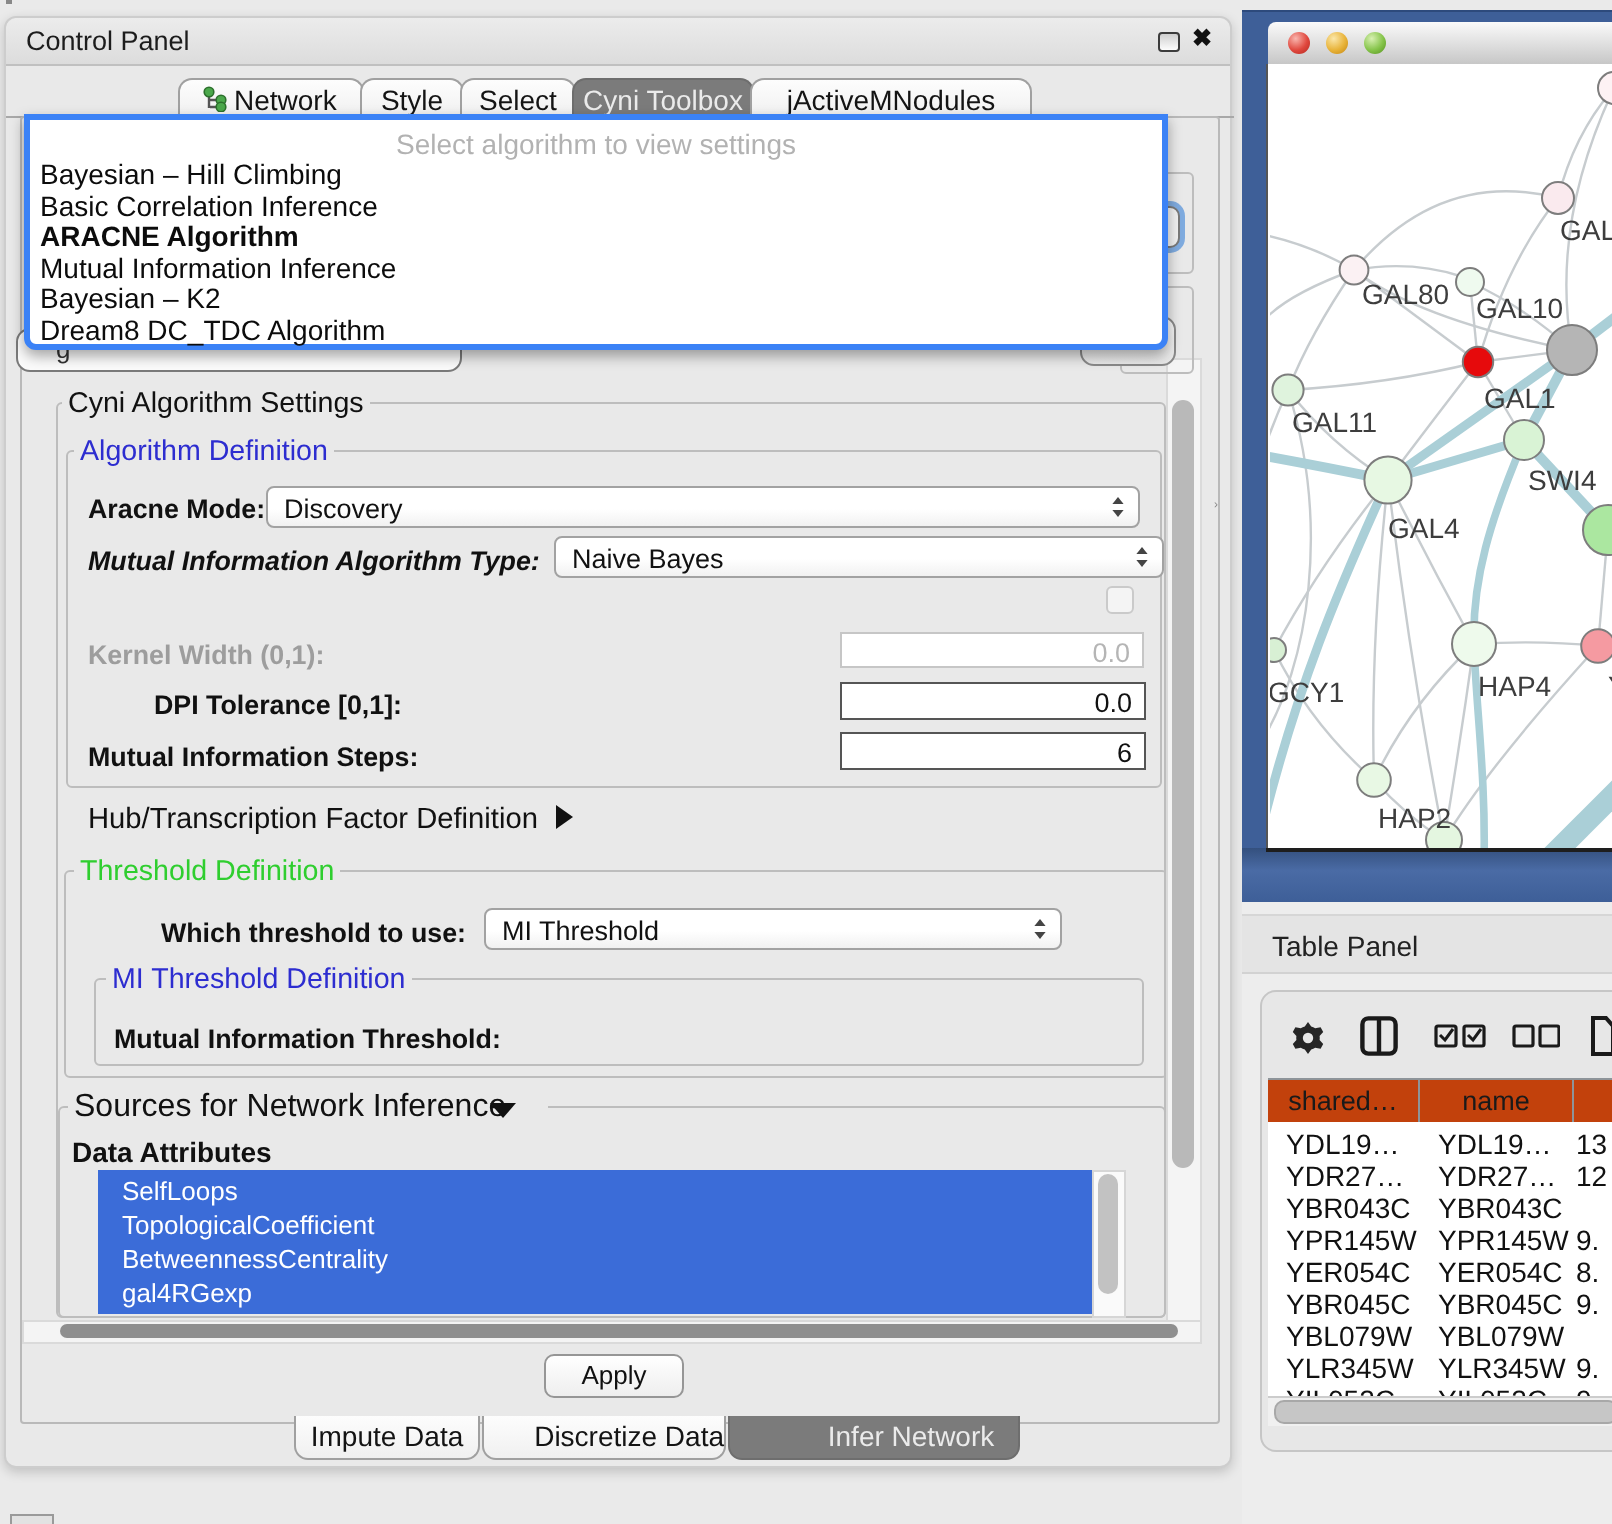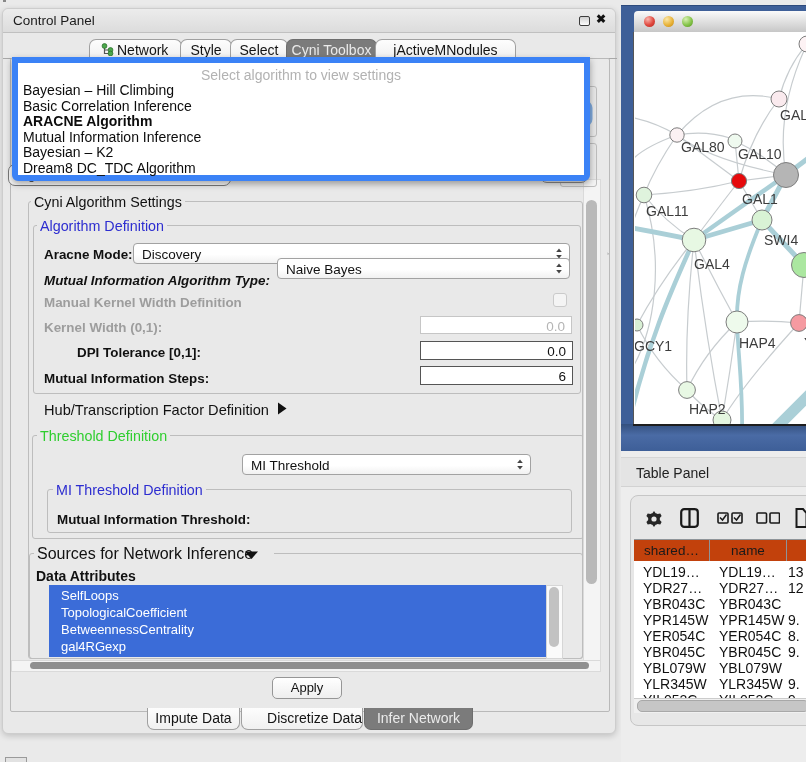--- a/index.html
+++ b/index.html
@@ -62,29 +62,28 @@
   <div class="abs lbl b" style="left:41px;top:238px;">Aracne Mode:</div>
   <div class="combo" style="left:130px;top:234px;width:435px;height:19px;">
       <span class="tx">Discovery</span>
     <svg class="abs" style="right:6px;top:4px;" width="8" height="11" viewBox="0 0 8 11">
         <path d="M4 0.5 L6.8 4 L1.2 4 Z" fill="#444"></path>
         <path d="M4 10.5 L6.8 7 L1.2 7 Z" fill="#444"></path>
       </svg>
     </div>
 
   <div class="abs lbl b" style="left:41px;top:264px;font-style:italic;">Mutual Information Algorithm Type:</div>
-  <div class="combo" style="left:274px;top:249px;width:291px;height:19px;">
+  <div class="combo" style="left:274px;top:259px;width:291px;height:19px;padding-left:12px;">
       <span class="tx">Naive Bayes</span>
     <svg class="abs" style="right:6px;top:4px;" width="8" height="11" viewBox="0 0 8 11">
         <path d="M4 0.5 L6.8 4 L1.2 4 Z" fill="#444"></path>
         <path d="M4 10.5 L6.8 7 L1.2 7 Z" fill="#444"></path>
       </svg>
     </div>
 
-  <div class="abs lbl b dis" style="left:41px;top:286px;">Manual Kernel Width Definition</div>
   <div class="abs" style="left:550px;top:284px;width:12px;height:12px;background:#f4f4f4;border:1px solid #cacaca;border-radius:3px;"></div>
 
   <div class="abs lbl b dis" style="left:41px;top:311px;">Kernel Width (0,1):</div>
   <div class="tfield" style="left:417px;top:307px;width:150px;height:16px;border-color:#c6c6c6;">
       <span style="color:#b5b5b5;">0.0</span>
     </div>
 
   <div class="abs lbl b" style="left:41px;top:336px;padding-left:33px;">DPI Tolerance [0,1]:</div>
   <div class="tfield" style="left:417px;top:332px;width:151px;height:17px;">
       <span>0.0</span>
@@ -96,20 +95,21 @@
     </div>
 
   <div class="abs" style="left:41px;top:393px;font-size:14.6px;color:#111;">Hub/Transcription Factor Definition</div>
   <svg class="abs" style="left:273px;top:392px;" width="12" height="15" viewBox="0 0 12 15">
       <path d="M2 1.5 L10.5 7.5 L2 13.5 Z" fill="#111"></path>
     </svg>
 
   <div class="gbox" style="left:29px;top:426px;width:550px;height:102px;"></div>
   <div class="gtitle" style="left:34px;top:420px;color:#2fce2f;">Threshold Definition</div>
 
+  <div class="abs lbl b" style="left:40px;top:450px;width:190px;text-align:right;">Which threshold to use:</div>
   <div class="combo" style="left:239px;top:445px;width:287px;height:19px;">
       <span class="tx">MI Threshold</span>
     <svg class="abs" style="right:6px;top:4px;" width="8" height="11" viewBox="0 0 8 11">
         <path d="M4 0.5 L6.8 4 L1.2 4 Z" fill="#444"></path>
         <path d="M4 10.5 L6.8 7 L1.2 7 Z" fill="#444"></path>
       </svg>
     </div>
 
   <div class="gbox" style="left:44px;top:480px;width:523px;height:42px;"></div>
   <div class="gtitle" style="left:50px;top:474px;color:#2d2dd0;">MI Threshold Definition</div>
@@ -136,33 +136,33 @@
   <div class="abs" style="left:27px;top:653px;width:559px;height:7px;background:#8f8f8f;border-radius:3.5px;"></div>
 
   <div class="abs" style="left:269px;top:668px;width:68px;height:20px;background:linear-gradient(#ffffff,#eeeeee);border:1px solid #969696;border-radius:5px;text-align:center;font-size:13px;color:#111;line-height:19px;">Apply</div>
 
   <div class="abs" style="left:144px;top:699px;width:91px;height:21px;background:linear-gradient(#fdfdfd,#f0f0f0);border:1px solid #a0a0a0;border-top:none;border-radius:0 0 7px 7px;text-align:center;font-size:14px;color:#141414;">
       <div style="margin-top:2px;">Impute Data</div>
     </div>
   <div class="abs" style="left:238px;top:699px;width:120px;height:21px;background:linear-gradient(#fdfdfd,#f0f0f0);border:1px solid #a0a0a0;border-top:none;border-radius:0 0 7px 7px;text-align:right;font-size:14px;color:#141414;">
       <div style="margin-top:2px;">Discretize Data</div>
     </div>
-  <div class="abs" style="left:361px;top:699px;width:107px;height:21px;background:#7b7b7b;border:1px solid #6e6e6e;border-top:none;border-radius:0 0 7px 7px;text-align:center;font-size:14px;color:#ebebeb;">
+  <div class="abs" style="left:361px;top:699px;width:107px;height:21px;background:#7b7b7b;border:1px solid #6e6e6e;border-top:none;border-radius:0 0 7px 7px;text-align:center;font-size:14px;color:#ebebeb;padding-left:37px;">
       <div style="margin-top:2px;">Infer Network</div>
     </div>
 </div>
 
 <div class="abs" style="left:560px;top:86px;width:35px;height:49px;border:1px solid #bdbdbd;border-radius:3px;z-index:5;"></div>
 <div class="abs" style="left:560px;top:103px;width:28px;height:19px;background:#f2f2f2;border:1.5px solid #7a7a7a;border-radius:5px;box-shadow:0 0 0 2.5px rgba(100,155,220,0.8);z-index:6;"></div>
 <div class="abs" style="left:560px;top:143px;width:35px;height:42px;border:1px solid #bdbdbd;border-radius:3px;z-index:5;"></div>
 <div class="abs" style="left:540px;top:158px;width:46px;height:23px;background:linear-gradient(#f8f8f8,#e8e8e8);border:1.5px solid #8a8a8a;border-radius:7px;z-index:6;"></div>
 <div class="abs" style="left:8px;top:164px;width:221px;height:20px;background:#fbfbfb;border:1.5px solid #7a7a7a;border-radius:7px;z-index:6;"></div>
 <div class="abs" style="left:28px;top:167px;font-size:13px;color:#333;z-index:7;">g</div>
 
-<div class="abs" style="left:12px;top:57px;width:566px;height:112px;background:#ffffff;border:6px solid #3b82f6;border-radius:0 0 6px 6px;box-shadow:0 3px 7px rgba(0,0,0,0.35);z-index:50;">
+<div class="abs" style="left:12px;top:57px;width:566px;height:112px;background:#ffffff;border:3px solid #3b82f6;border-radius:0 0 6px 6px;box-shadow:0 3px 7px rgba(0,0,0,0.35);z-index:50;">
   <div class="abs" style="left:0;top:4px;width:100%;text-align:center;font-size:14px;color:#b2b2b2;">Select algorithm to view settings</div>
   <div class="abs" style="left:5px;top:20px;font-size:14px;color:#0c0c0c;line-height:15.6px;">Bayesian – Hill Climbing<br>Basic Correlation Inference<br><b>ARACNE Algorithm</b><br>Mutual Information Inference<br>Bayesian – K2<br>Dream8 DC_TDC Algorithm</div>
 </div>
 
 <div class="abs" style="left:621px;top:5px;width:211px;height:446px;background:#3e5f98;border-top:1px solid #2d4a7c;">
   <div class="abs" style="left:0;top:418px;width:185px;height:28px;background:linear-gradient(#34507e,#4a6ba5 40%,#3d5e97);"></div>
 
   <div class="abs" style="left:13px;top:5px;width:172px;height:21px;background:linear-gradient(#fafafa,#c7c7c7);border-radius:4px 0 0 0;border-bottom:1px solid #8f8f8f;">
     <div class="abs" style="left:9.5px;top:4.5px;width:11px;height:11px;border-radius:50%;background:radial-gradient(circle at 35% 30%,#f9b6ae,#e0483e 55%,#b2271f);"></div>
     <div class="abs" style="left:28.5px;top:4.5px;width:11px;height:11px;border-radius:50%;background:radial-gradient(circle at 35% 30%,#fbe7a9,#e8b339 55%,#c28410);"></div>

